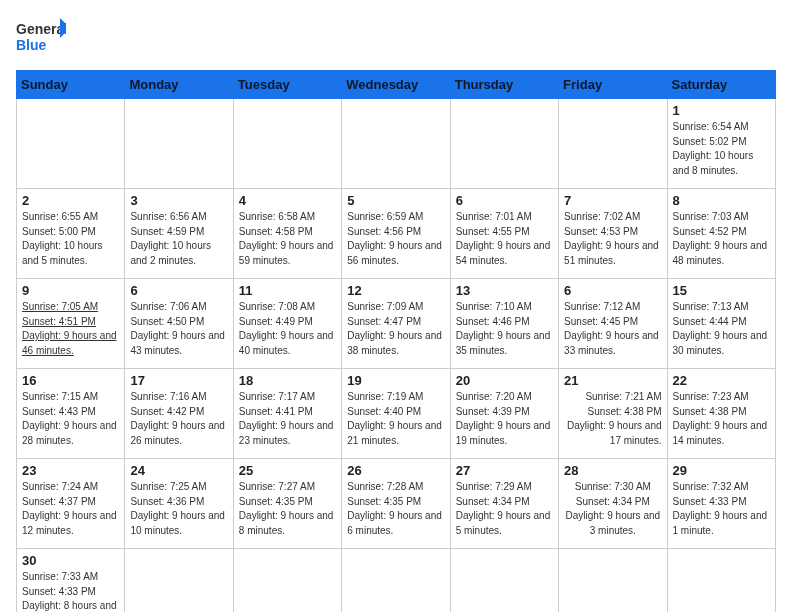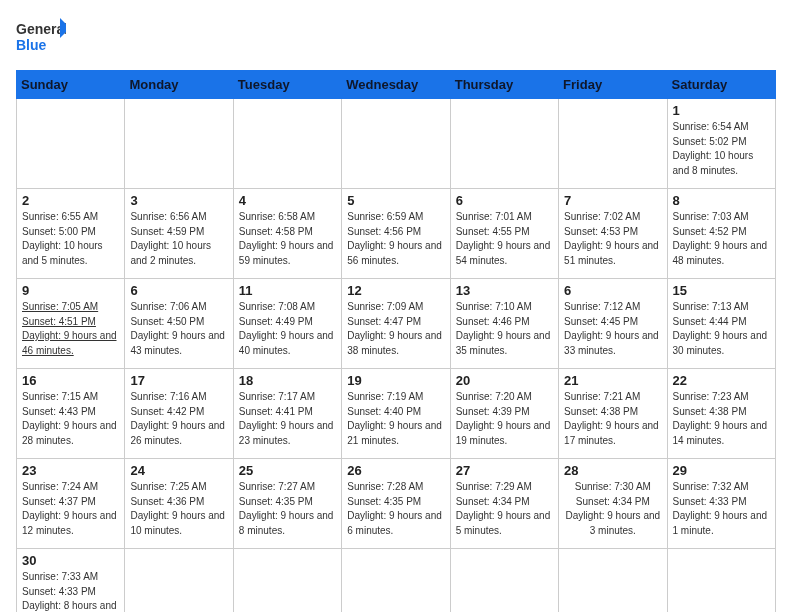--- a/index.html
+++ b/index.html
@@ -231,21 +231,21 @@
 Daylight: 9 hours and 21 minutes.</div>
         </td>
         <td>
           <div class="day-num">20</div>
           <div class="day-info" style="white-space: pre-line;">Sunrise: 7:20 AM
 Sunset: 4:39 PM
 Daylight: 9 hours and 19 minutes.</div>
         </td>
         <td>
           <div class="day-num">21</div>
-          <div class="day-info" style="white-space: pre-line;">Sunrise: 7:21 AM
+          <div class="day-info" style="white-space: pre-line; text-align: right;">Sunrise: 7:21 AM
 Sunset: 4:38 PM
 Daylight: 9 hours and 17 minutes.</div>
         </td>
         <td>
           <div class="day-num">22</div>
           <div class="day-info" style="white-space: pre-line;">Sunrise: 7:23 AM
 Sunset: 4:38 PM
 Daylight: 9 hours and 14 minutes.</div>
         </td>
       </tr>

